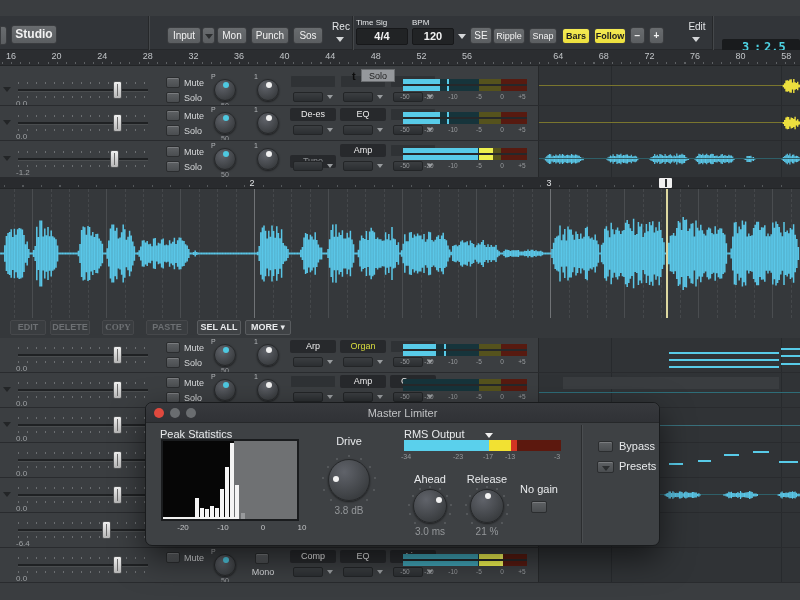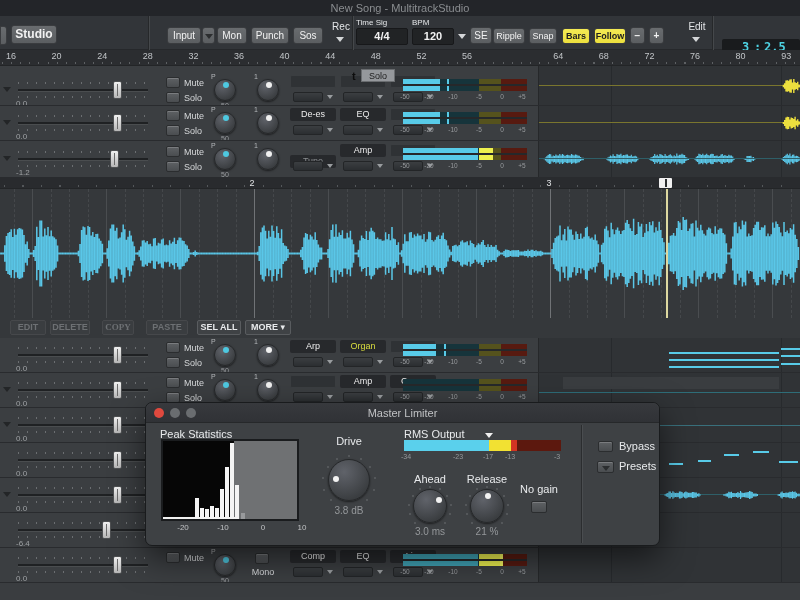--- a/index.html
+++ b/index.html
@@ -106,23 +106,20 @@
   .hist{position:absolute;left:15px;top:36px;width:138px;height:82px;background:#060606;
         border:2px solid #1a1c1e;}
   .axlbl{position:absolute;top:120px;font-size:8px;color:#c0c2c4;width:22px;text-align:center;margin-left:-11px;}
   .vsep{position:absolute;left:435px;top:22px;width:1px;height:118px;background:#2b2d2f;box-shadow:1px 0 0 #4a4d50;}
 </style>
 </head>
 <body>
 
 <div class="app">
 
-  <div class="titlebar">
-    <span>New Song - MultitrackStudio</span>
-  </div>
 
   <div class="toolbar">
     <div class="tbtn" style="left:0;top:10px;width:7px;height:19px;border-radius:0 3px 3px 0;"></div>
     <div class="tbtn" style="left:11px;top:9px;width:46px;height:19px;font-size:12px;font-weight:bold;line-height:17px;">Studio</div>
     <div class="tsep" style="left:148px;top:0;height:34px;"></div>
     <div class="tbtn" style="left:167px;top:11px;width:34px;height:17px;line-height:15px;">Input</div>
     <div class="tbtn" style="left:202px;top:11px;width:13px;height:17px;">
         <span class="tri-dn dark" style="left:2px;top:6px;"></span>
       </div>
     <div class="tbtn" style="left:217px;top:11px;width:30px;height:17px;line-height:15px;">Mon</div>
@@ -167,21 +164,21 @@
       <div class="num" style="left: 330.2px;">44</div>
       <div class="num" style="left: 375.8px;">48</div>
       <div class="num" style="left: 421.4px;">52</div>
       <div class="num" style="left: 467px;">56</div>
       <div class="num" style="left: 512.6px; margin-top: 20px;">60</div>
       <div class="num" style="left: 558.2px;">64</div>
       <div class="num" style="left: 603.8px;">68</div>
       <div class="num" style="left: 649.4px;">72</div>
       <div class="num" style="left: 695px;">76</div>
       <div class="num" style="left: 740.6px;">80</div>
-      <div class="num" style="left: 786.2px;">93</div>
+      <div class="num" style="left: 786.2px;">58</div>
     </div>
 
   <div id="tracks">
       <div class="track-row" style="top: 66px; height: 40px;">
         <div class="expand" style="left: 3px; top: 21px;"></div>
         <div style="left: 18px; top: 16px; width: 130px; height: 16px;">
           <div class="tick-strip" style="left: 0px; top: 0px; width: 130px;"></div>
           <div class="groove" style="left: 0px; top: 7px; width: 130px;"></div>
           <div class="tick-strip" style="left: 0px; top: 14px; width: 130px;"></div>
           <div class="fhandle" style="left: 95px; top: -1px;"></div>

